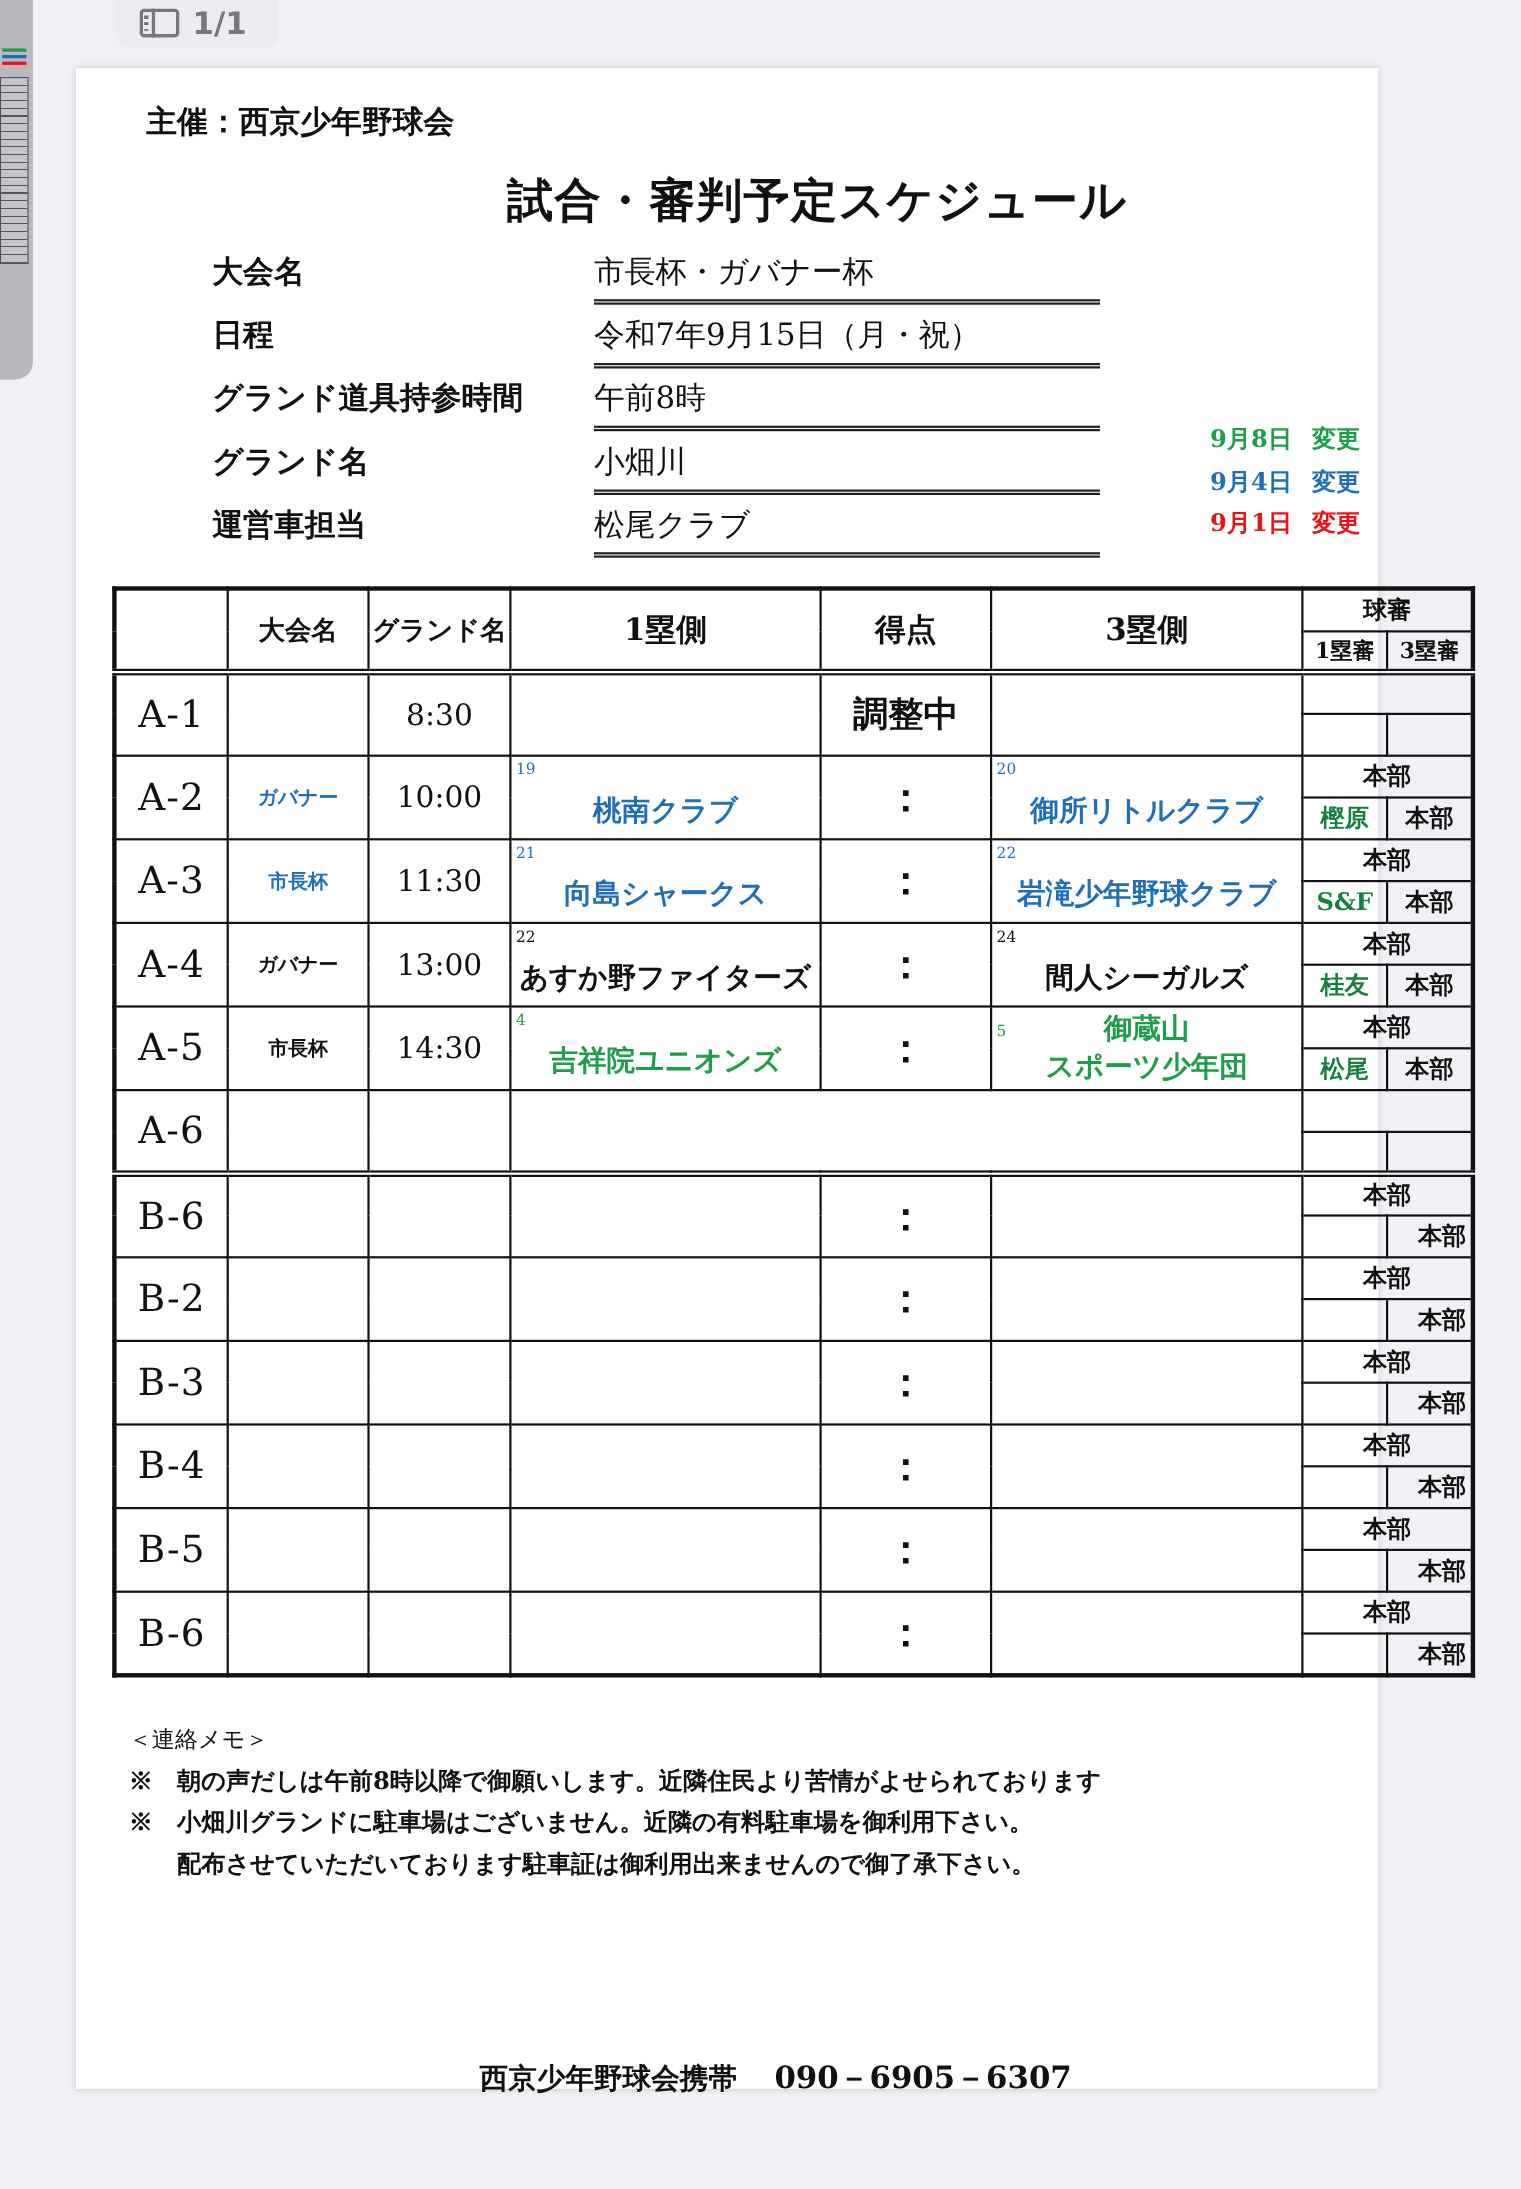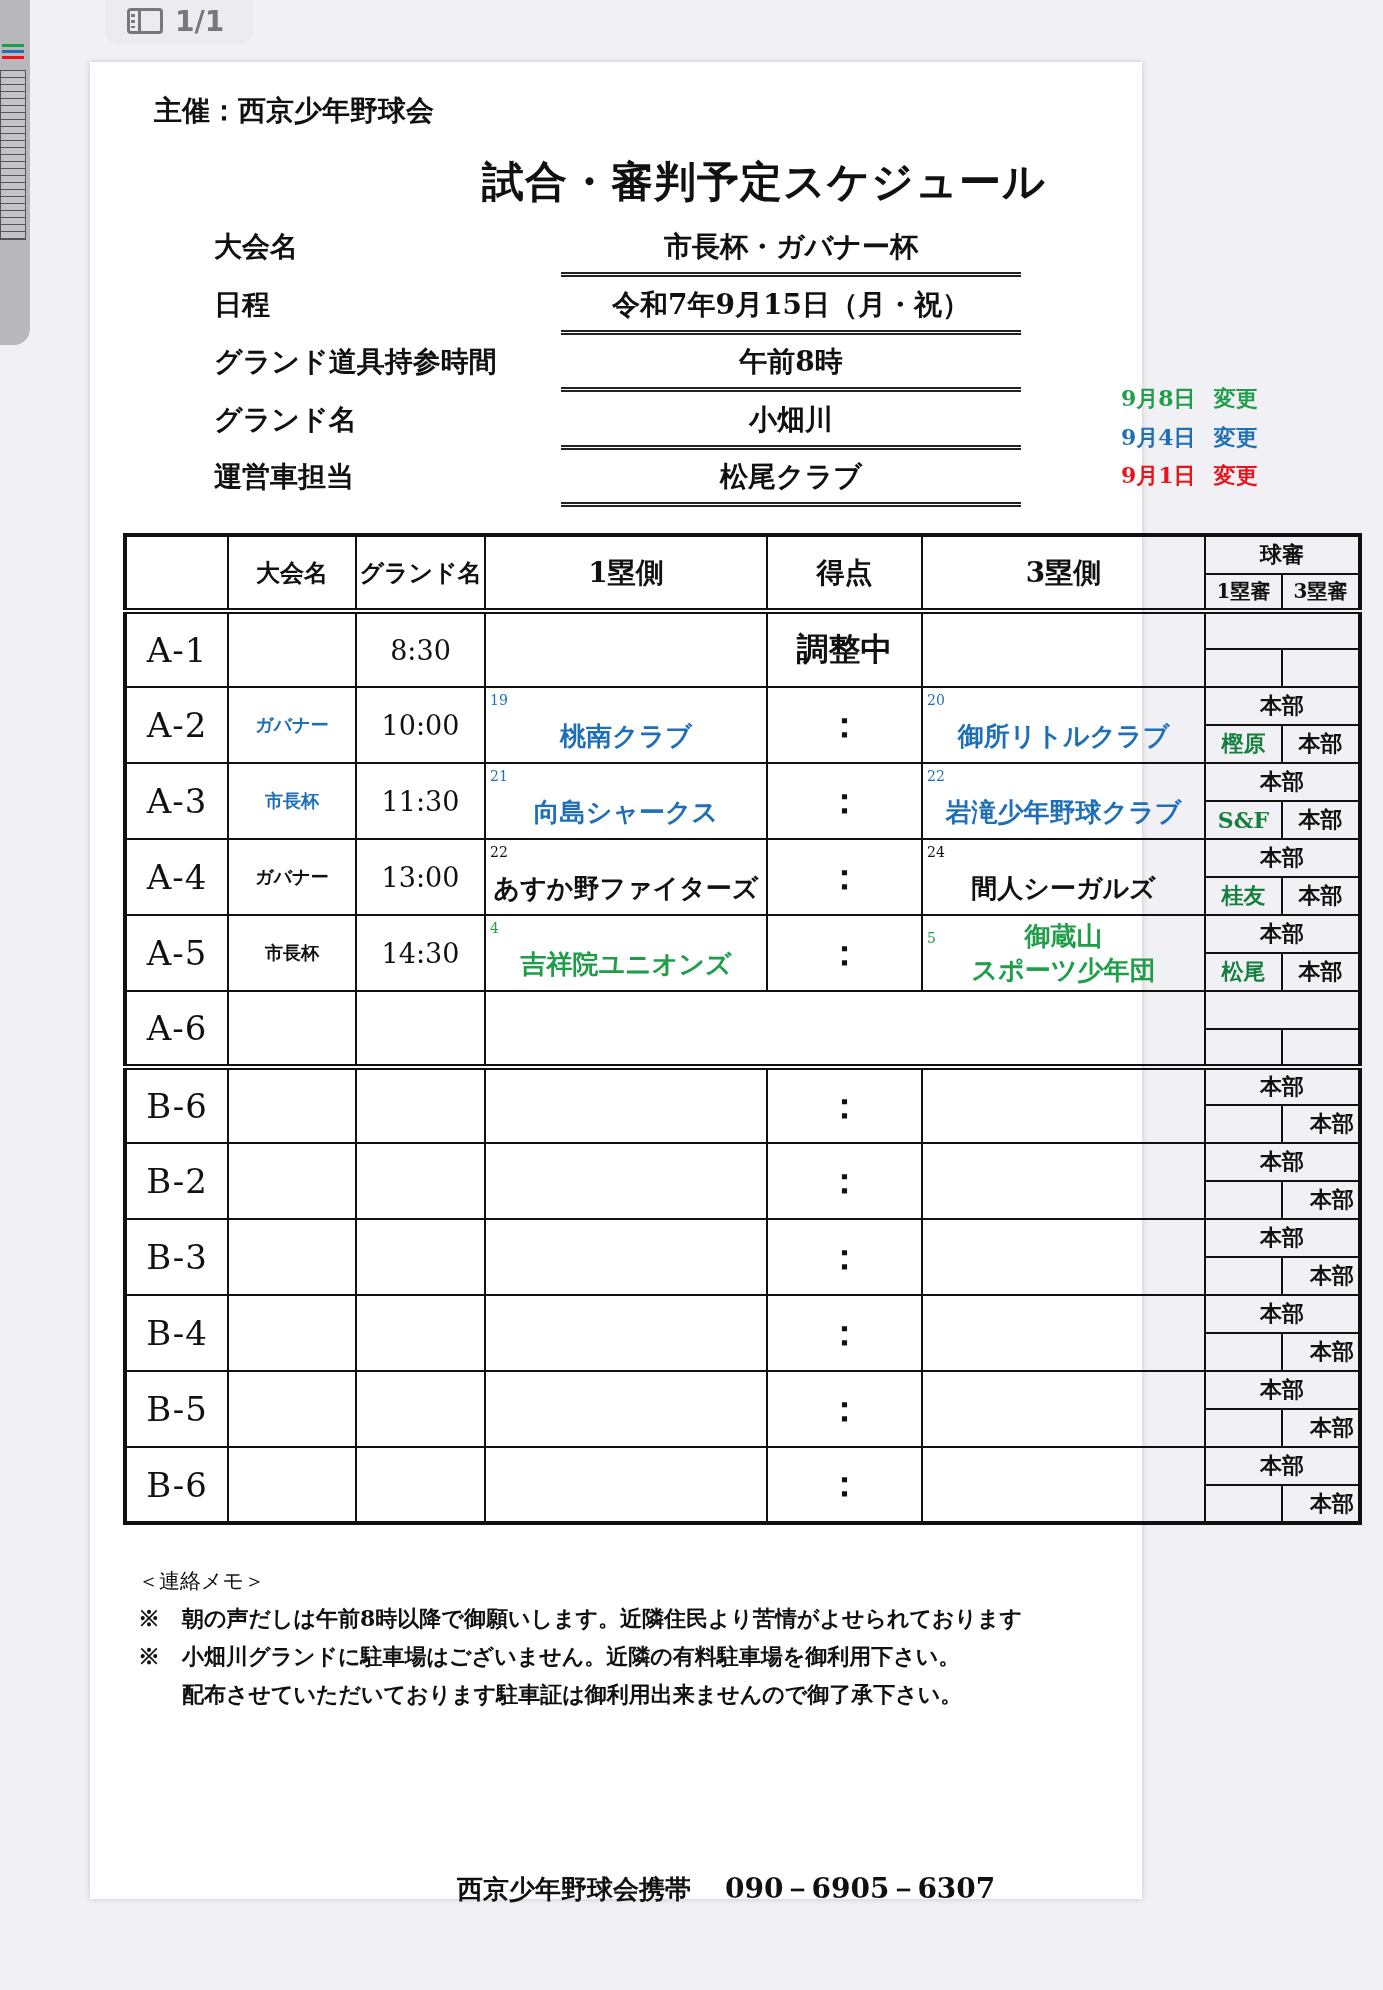--- a/index.html
+++ b/index.html
@@ -36,30 +36,30 @@
   }
   .page-indicator .pi-icon::before {
     content: ""; position: absolute; left: 8px; top: -3px; bottom: -3px; width: 3px; background: #77777c;
   }
   .page-indicator .pi-icon::after {
     content: ""; position: absolute; left: 1px; top: 3px; width: 4px; height: 14px;
     background: repeating-linear-gradient(#77777c 0 3px, transparent 3px 6px);
   }
   
   .page {
-    position: absolute; left: 90px; top: 62px; width: 1052px; height: 1837px;
+    position: absolute; left: 69px; top: 62px; width: 1184px; height: 1837px;
     background: #fff;
     box-shadow: 0 0 6px rgba(0,0,0,0.18);
   }
   .abs { position: absolute; white-space: nowrap; }
   .organizer { left: 64px; top: 30px; font-size: 28px; font-weight: bold; }
   .doc-title { left: 392px; top: 92px; font-size: 42px; font-weight: bold; letter-spacing: 1px; }
   .info-label { left: 124px; font-size: 28px; font-weight: bold; }
   .info-value {
-    left: 471px; width: 460px; text-align: center; font-size: 28px; font-weight: bold;
+    left: 471px; width: 460px; font-size: 28px; font-weight: normal;
     padding-bottom: 6px;
     border-bottom: 5px double #222;
   }
   .change-note { left: 1031px; font-size: 22px; font-weight: bold; }
   .change-note span.gap { display: inline-block; width: 18px; }
 
   
   .sched {
     position: absolute; left: 33px; top: 471px; width: 1235px;
     border-collapse: collapse; table-layout: fixed;

